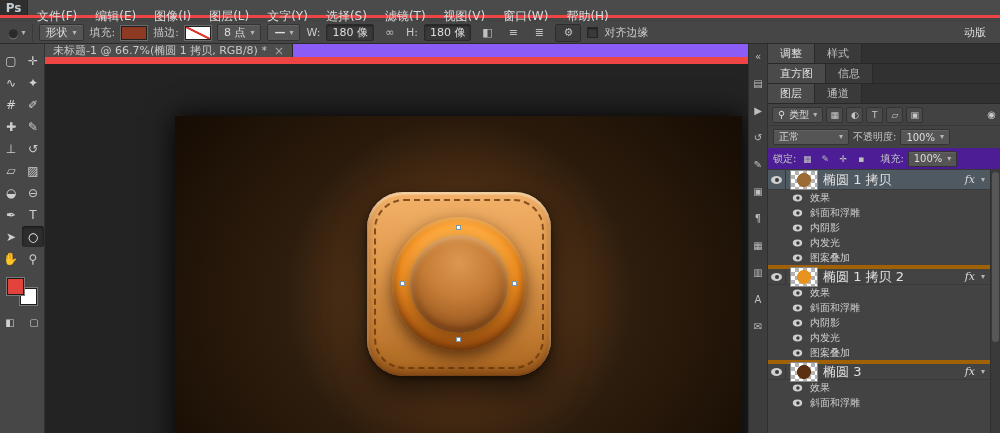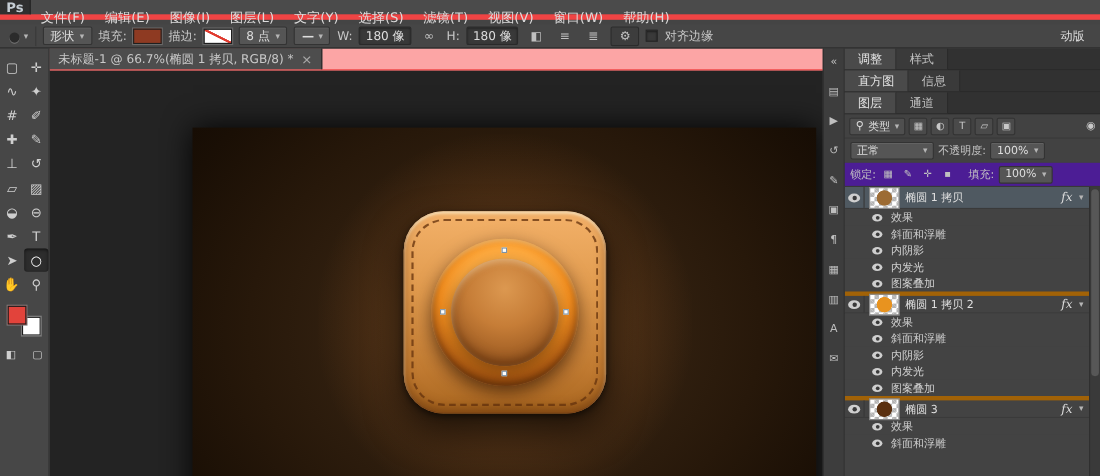--- a/index.html
+++ b/index.html
@@ -1,21 +1,21 @@
 <!DOCTYPE html>
 <html style="--foreground: #e2433b; --background: #ffffff; --fill_swatch: #8e3a22; --selection: #4f5961;"><head>
 <meta charset="utf-8">
 <style>
   *{box-sizing:border-box;margin:0;padding:0}
   html,body{width:1000px;height:433px;overflow:hidden}
   body{font-family:"DejaVu Sans","Liberation Sans",sans-serif;font-size:11px;color:#ccc;background:#222}
   .app{position:relative;width:1000px;height:433px;background:#444;overflow:hidden}
 
   
-  .menubar{position:absolute;top:0;left:0;right:0;height:18px;background:#4b4b4b;border-bottom:5px solid #ef4444;display:flex;align-items:stretch;z-index:5}
+  .menubar{position:absolute;top:0;left:0;right:0;height:18px;background:#4b4b4b;border-bottom:3px solid #ef4444;display:flex;align-items:stretch;z-index:5}
   .ps-logo{width:28px;display:flex;align-items:center;justify-content:center;background:#2f2f2f;color:#c5cdd4;font-weight:bold;font-size:12px;border-right:1px solid #262626}
   .menu-item{display:flex;align-items:center;padding:16px 9px;font-size:12px;color:#dcdcdc;cursor:default}
 
   
   .optionsbar{position:absolute;top:22px;left:0;right:0;height:22px;background:#464646;border-bottom:1px solid #2c2c2c;display:flex;align-items:center;gap:6px;padding:0 6px;z-index:5}
   .tool-preset{display:flex;align-items:center;gap:3px;padding:0 6px 0 2px;border-right:1px solid #3a3a3a;height:18px}
   .tp-glyph{color:#222;text-shadow:0 1px 0 #777;font-size:12px;color:#2b2b2b}
   .chev{font-size:8px;color:#b5b5b5;line-height:1}
   .combo{display:flex;align-items:center;gap:5px;height:17px;padding:0 6px;background:#555;border:1px solid #333;border-radius:2px;box-shadow:inset 0 1px 0 rgba(255,255,255,.08);color:#ddd}
   .label{color:#c9c9c9;font-size:11px;white-space:nowrap}
@@ -23,21 +23,21 @@
   .swatch.fill{background:var(--fill_swatch,#8e3a22)}
   .swatch.stroke{background:linear-gradient(to top right,#fff 44%,#e03a2f 46%,#e03a2f 54%,#fff 56%)}
   .field{display:flex;align-items:center;height:17px;padding:0 5px;background:#393939;border:1px solid #2a2a2a;border-radius:2px;box-shadow:inset 0 1px 2px rgba(0,0,0,.45);color:#ddd;min-width:44px}
   .icon-btn{display:flex;align-items:center;justify-content:center;min-width:20px;height:18px;color:#c0c0c0;font-size:11px}
   .gear-btn{background:#3d3d3d;border:1px solid #2c2c2c;border-radius:2px;width:26px}
   .checkbox{display:inline-block;width:11px;height:11px;background:#3a3a3a;border:1px solid #262626;box-shadow:inset 0 1px 2px rgba(0,0,0,.5)}
   .workspace{margin-left:auto;padding:0 8px;color:#ddd;font-size:11px}
   .line-sample{color:#ddd;letter-spacing:-1px;font-weight:bold}
 
   
-  .tabbar{position:absolute;top:44px;left:45px;right:252px;height:20px;background:#fca5a5;display:flex;border-bottom:1px solid #ef4444;z-index:4}
+  .tabbar{position:absolute;top:44px;left:45px;right:252px;height:20px;background:#8b5cf6;display:flex;border-bottom:7px solid #ef4444;z-index:4}
   .doc-tab{display:flex;align-items:center;gap:7px;padding:0 8px;background:#4d4d4d;border-right:1px solid #282828;color:#c9c9c9;font-size:11px;white-space:nowrap}
   .doc-tab .close{color:#a8a8a8;font-size:12px}
 
   
   .toolbar{position:absolute;top:44px;left:0;bottom:0;width:45px;background:#474747;border-right:1px solid #333;padding-top:6px;z-index:4}
   .tool-grid{display:grid;grid-template-columns:repeat(2,22px);justify-content:center;row-gap:1px}
   .tool{width:22px;height:21px;display:flex;align-items:center;justify-content:center;color:#cfcfcf;font-size:12px}
   .tool.active{background:#2d2d2d;border-radius:3px;color:#fff;box-shadow:inset 0 1px 3px rgba(0,0,0,.6)}
   .colors{position:relative;width:30px;height:27px;margin:9px auto 0}
   .fg{position:absolute;top:0;left:0;width:17px;height:17px;background:var(--foreground,#e2433b);border:1px solid #1d1d1d;box-shadow:0 0 0 1px #7a7a7a;z-index:2}
@@ -89,21 +89,21 @@
   .layer-row.selected{background:var(--selection,#4f5961)}
   .eye-cell{flex:0 0 18px;height:100%;display:flex;align-items:center;justify-content:center;border-right:1px solid #383838}
   .eye{width:11px;height:8px;background:#cfcfcf;border-radius:50%;position:relative;display:inline-block}
   .eye::after{content:"";position:absolute;left:3.5px;top:2px;width:4px;height:4px;background:#3a3a3a;border-radius:50%}
   .thumb{flex:0 0 26px;width:26px;height:18px;margin:0 6px 0 5px;outline:1px solid #8a8a8a;background-color:#fff;
     background-image:radial-gradient(circle at 50% 50%,var(--tc,#c87a28) 0 42%,transparent 46%),
       linear-gradient(45deg,#b3b3b3 25%,transparent 25%,transparent 75%,#b3b3b3 75%),
       linear-gradient(45deg,#b3b3b3 25%,transparent 25%,transparent 75%,#b3b3b3 75%);
     background-size:100% 100%,8px 8px,8px 8px;background-position:0 0,0 0,4px 4px}
   .t0{--tc:#9c6b33}.t1{--tc:#e8931f}.t2{--tc:#5a3010}
-  .layer-name{font-size:10px;color:#e0e0e0;white-space:nowrap}
+  .layer-name{font-size:13px;color:#e0e0e0;white-space:nowrap}
   .fx-badge{margin-left:auto;font-style:italic;font-family:"DejaVu Serif",serif;color:#dcdcdc;font-size:11px}
   .fx-chev{font-size:8px;color:#b5b5b5;margin:0 5px 0 6px}
   .fx-row{height:15px;display:flex;align-items:center;background:#434343;padding-left:24px}
   .fx-row .eye{transform:scale(.85)}
   .fx-label{font-size:10px;color:#cfcfcf;margin-left:7px;white-space:nowrap}
   .sect-sep{border-top:4px solid #a16207}
   .scrollbar{position:absolute;right:0;top:0;bottom:0;width:10px;background:#3a3a3a;border-left:1px solid #2f2f2f}
   .scroll-thumb{position:absolute;left:1px;right:1px;top:2px;height:170px;background:#575757;border-radius:4px}
 </style>
 </head>

